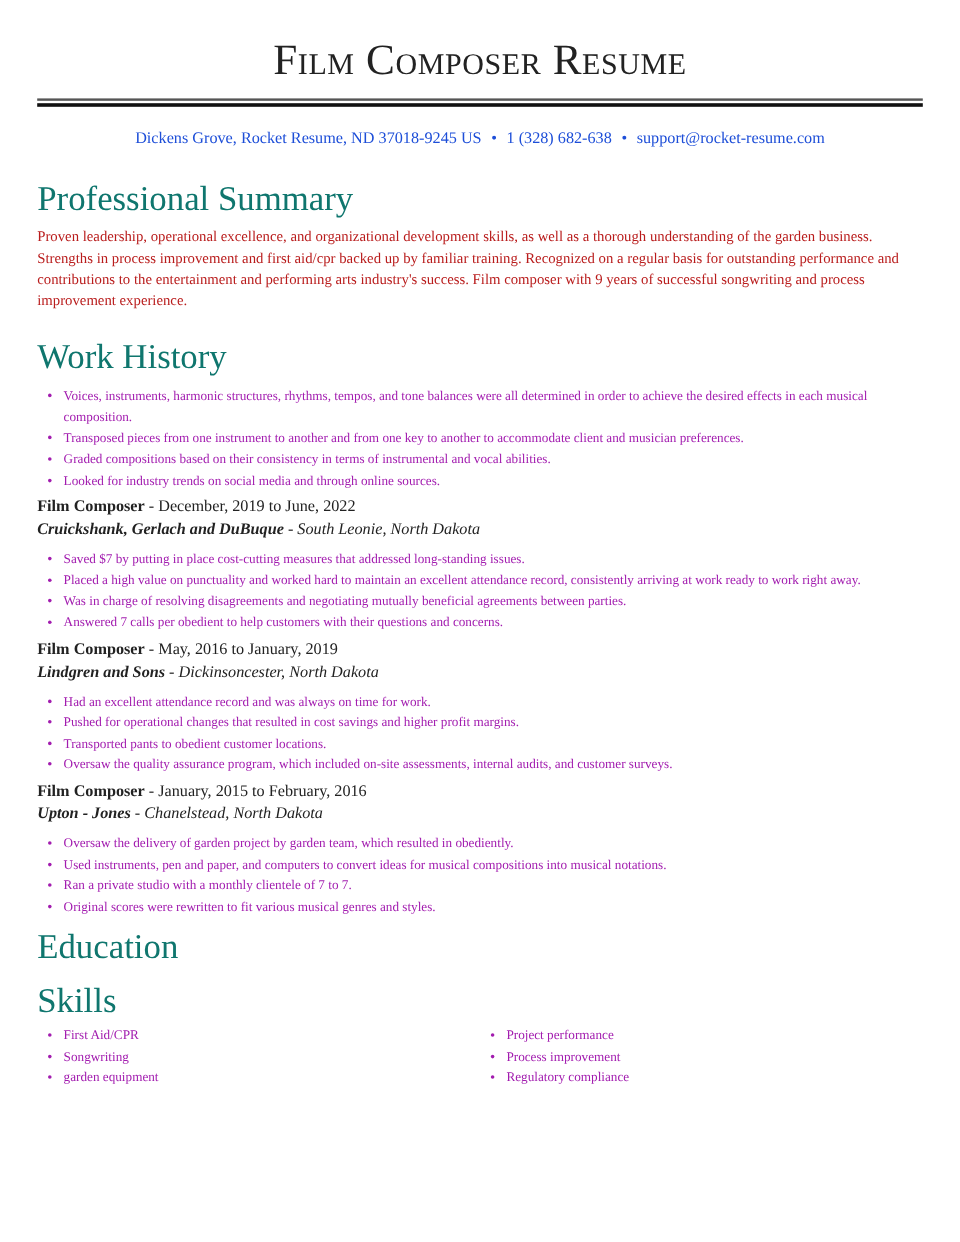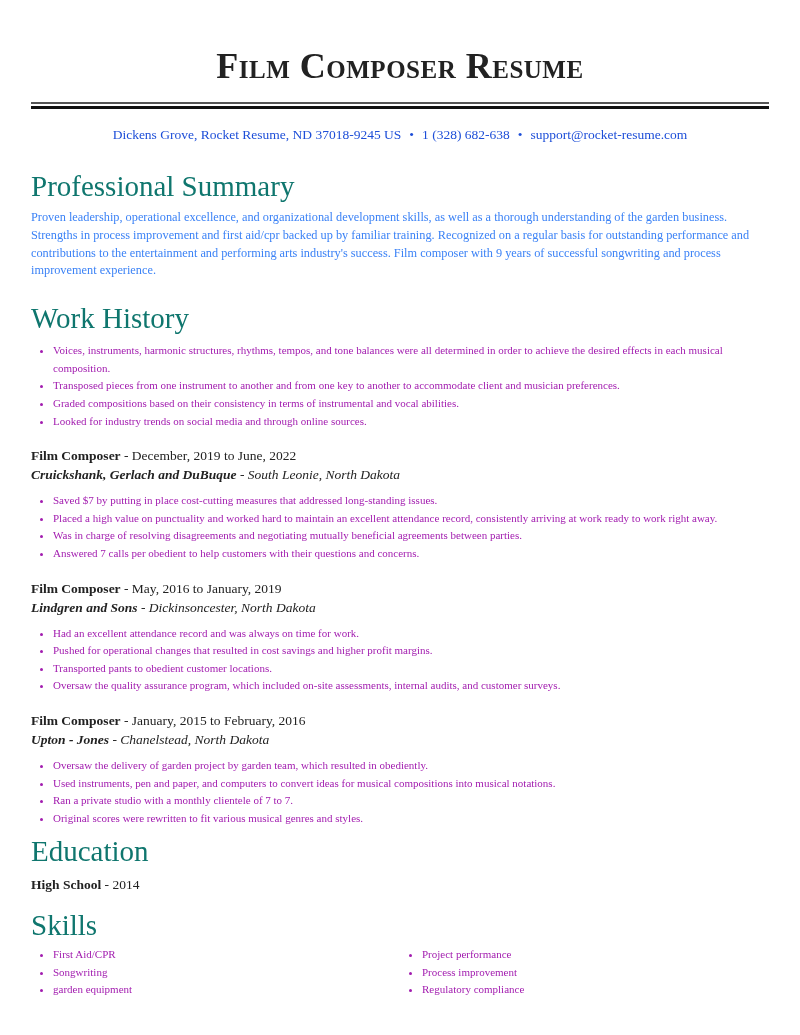--- a/index.html
+++ b/index.html
@@ -3,39 +3,39 @@
   <meta charset="utf-8">
   <style>
     html, body { margin: 0; padding: 0; background: #ffffff; }
     body {
       width: 800px; height: 1035px; overflow: hidden;
       font-family: "Liberation Serif", "DejaVu Serif", serif;
       color: #222222;
     }
     .page { position: relative; padding: 0 31px; }
     .title {
-      text-align: center; margin: 16px; padding-top: 30px;
-      font-size: 36px; font-weight: bold; font-variant: small-caps;
+      text-align: center; margin: 0; padding-top: 30px;
+      font-size: 36px; font-weight: normal; font-variant: small-caps;
       letter-spacing: 0.5px; line-height: 40px; color: #222;
     }
     .rule { margin-top: 12px; }
     .rule .thin { height: 2px; background: #555; }
     .rule .thick { height: 3px; background: #111; margin-top: 2px; }
     .contact {
       text-align: center; font-size: 13.5px; margin-top: 17px; line-height: 18px; color: #1d4ed8;
     }
     .contact .sep { margin: 0 8px; }
     h2 {
       font-weight: normal; font-size: 29px; margin: 0; line-height: 28px; color: #0f766e;
     }
     .summary-h { margin-top: 28px; }
-    .summary { font-size: 12.3px; line-height: 17.8px; margin-top: 9px; color: #3b82f6; }
+    .summary { font-size: 12.3px; line-height: 17.8px; margin-top: 9px; color: #b91c1c; }
     .work-h { margin-top: 24px; }
     .job { margin-top: 10px; }
-    .job + .job { margin-top: 16px; }
+    .job + .job { margin-top: 2px; }
     .job-line { font-size: 13.5px; line-height: 19px; }
     .job-line b { font-weight: bold; }
     .org-line { font-size: 13.5px; line-height: 19px; font-style: italic; }
     .org-line b { font-weight: bold; }
     ul { margin: 8px 0 0 0; padding-left: 22px; }
     li { font-size: 11px; line-height: 17.6px; color: #a21caf; }
     .edu-h { margin-top: 10px; }
     .edu { margin-top: 10px; }
     .skills-h { margin-top: 17px; }
     .skills { display: flex; margin-top: 7px; }
@@ -96,21 +96,20 @@
     <ul>
       <li>Oversaw the delivery of garden project by garden team, which resulted in obediently.</li>
       <li>Used instruments, pen and paper, and computers to convert ideas for musical compositions into musical notations.</li>
       <li>Ran a private studio with a monthly clientele of 7 to 7.</li>
       <li>Original scores were rewritten to fit various musical genres and styles.</li>
     </ul>
   </div>
 
   <h2 class="edu-h">Education</h2>
   <div class="edu">
-    <div class="job-line"><b>High School</b><span> - 2014</span></div>
   </div>
 
   <h2 class="skills-h">Skills</h2>
   <div class="skills">
     <ul>
       <li>First Aid/CPR</li>
       <li>Songwriting</li>
       <li>garden equipment</li>
     </ul>
     <ul>

